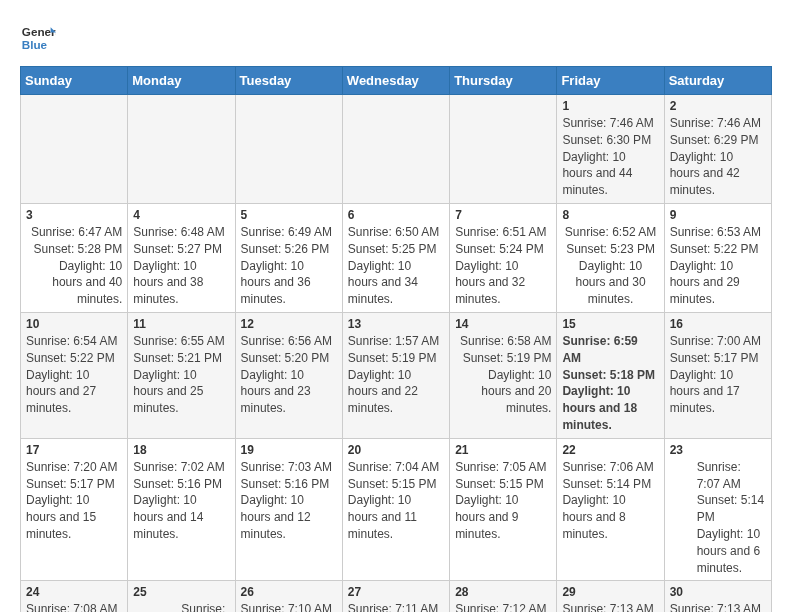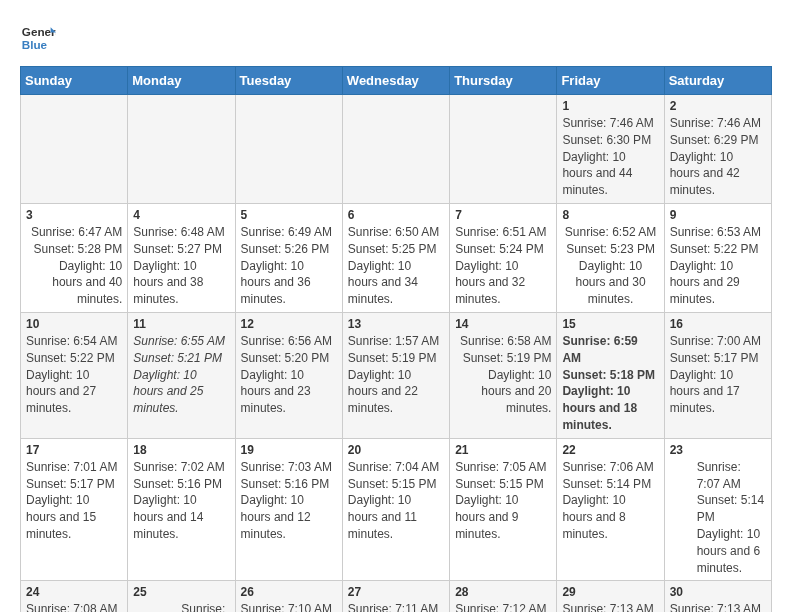--- a/index.html
+++ b/index.html
@@ -174,21 +174,21 @@
       </tr>
       <tr>
         <td>
           <div class="day-number">10</div>
           <div class="day-info" style="white-space: pre-line;">Sunrise: 6:54 AM
 Sunset: 5:22 PM
 Daylight: 10 hours and 27 minutes.</div>
         </td>
         <td>
           <div class="day-number">11</div>
-          <div class="day-info" style="white-space: pre-line; font-style: italic;">Sunrise: 6:55 AM
+          <div class="day-info" style="white-space: pre-line;">Sunrise: 6:55 AM
 Sunset: 5:21 PM
 Daylight: 10 hours and 25 minutes.</div>
         </td>
         <td>
           <div class="day-number">12</div>
           <div class="day-info" style="white-space: pre-line;">Sunrise: 6:56 AM
 Sunset: 5:20 PM
 Daylight: 10 hours and 23 minutes.</div>
         </td>
         <td>
@@ -212,21 +212,21 @@
         <td>
           <div class="day-number">16</div>
           <div class="day-info" style="white-space: pre-line;">Sunrise: 7:00 AM
 Sunset: 5:17 PM
 Daylight: 10 hours and 17 minutes.</div>
         </td>
       </tr>
       <tr>
         <td>
           <div class="day-number">17</div>
-          <div class="day-info" style="white-space: pre-line;">Sunrise: 7:01 AM
+          <div class="day-info" style="white-space: pre-line;">Sunrise: 7:20 AM
 Sunset: 5:17 PM
 Daylight: 10 hours and 15 minutes.</div>
         </td>
         <td>
           <div class="day-number">18</div>
           <div class="day-info" style="white-space: pre-line;">Sunrise: 7:02 AM
 Sunset: 5:16 PM
 Daylight: 10 hours and 14 minutes.</div>
         </td>
         <td>

